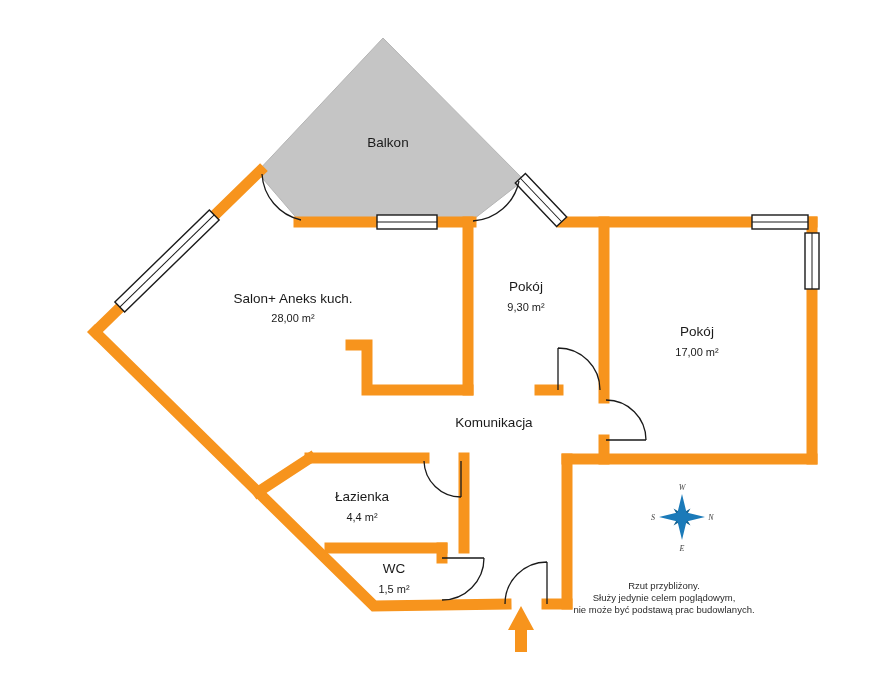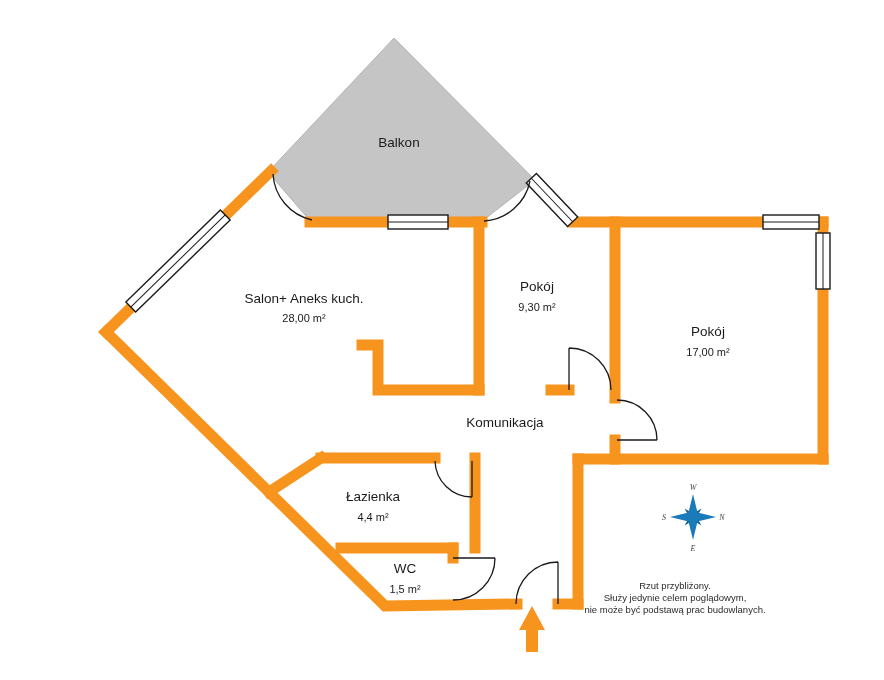--- a/index.html
+++ b/index.html
@@ -1,16 +1,16 @@
 <!DOCTYPE html>
 <html><head>
 <meta charset="utf-8">
 <style>
   html,body{margin:0;padding:0;background:#ffffff;}
-  .canvas{position:relative;width:847px;height:680px;background:#ffffff;overflow:hidden;padding-left:11px;}
+  .canvas{position:relative;width:847px;height:680px;background:#ffffff;overflow:hidden;}
   svg{display:block;}
   text{font-family:"Liberation Sans","DejaVu Sans",sans-serif;fill:#1a1a1a;}
   .room-name{font-size:13.5px;}
   .room-area{font-size:11px;}
   .disclaimer-line{font-size:9.5px;fill:#2a2a2a;}
   .compass-letter{font-size:8px;font-family:"Liberation Serif","DejaVu Serif",serif;font-style:italic;fill:#444;}
   .win{fill:#ffffff;stroke:#1a1a1a;stroke-width:1.4;}
   .win-mid{stroke:#1a1a1a;stroke-width:1;}
   .door{stroke:#1a1a1a;stroke-width:1.3;fill:none;}
 </style>

